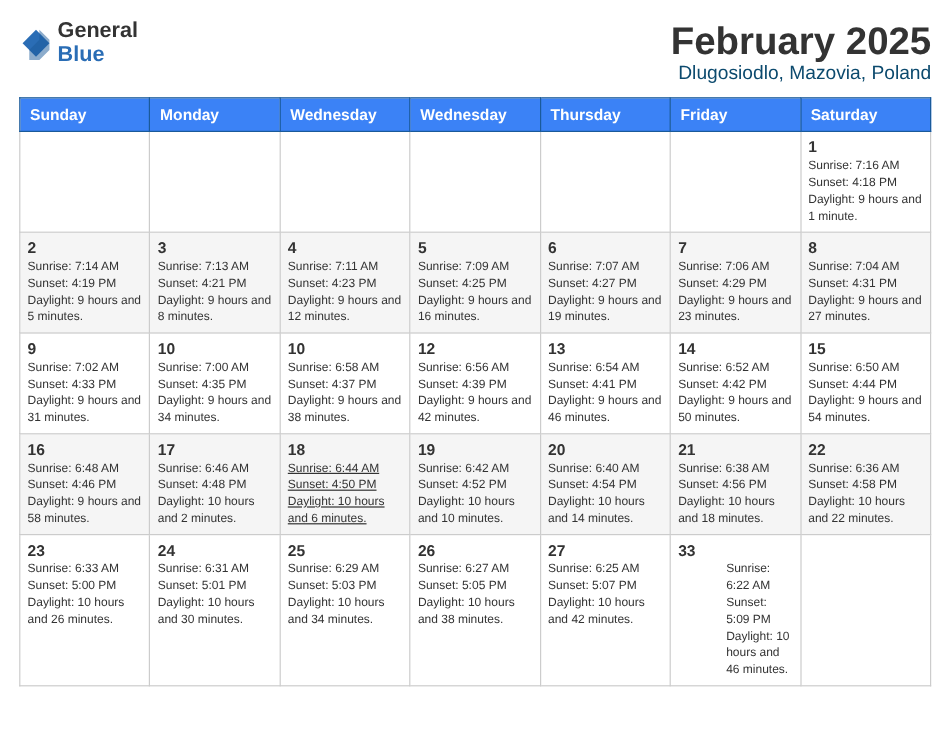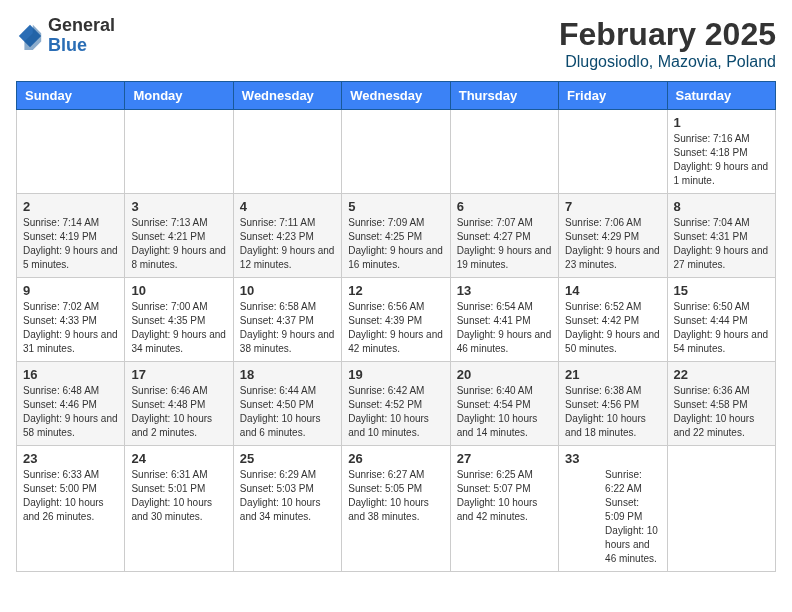--- a/index.html
+++ b/index.html
@@ -228,21 +228,21 @@
 Daylight: 9 hours and 58 minutes.</div>
         </td>
         <td>
           <span class="day-number">17</span>
           <div class="day-info" style="white-space: pre-line;">Sunrise: 6:46 AM
 Sunset: 4:48 PM
 Daylight: 10 hours and 2 minutes.</div>
         </td>
         <td>
           <span class="day-number">18</span>
-          <div class="day-info" style="white-space: pre-line;">Sunrise: 6:44 AM
+          <div class="day-info" style="white-space: pre-line; text-decoration: underline;">Sunrise: 6:44 AM
 Sunset: 4:50 PM
 Daylight: 10 hours and 6 minutes.</div>
         </td>
         <td>
           <span class="day-number">19</span>
           <div class="day-info" style="white-space: pre-line;">Sunrise: 6:42 AM
 Sunset: 4:52 PM
 Daylight: 10 hours and 10 minutes.</div>
         </td>
         <td>

